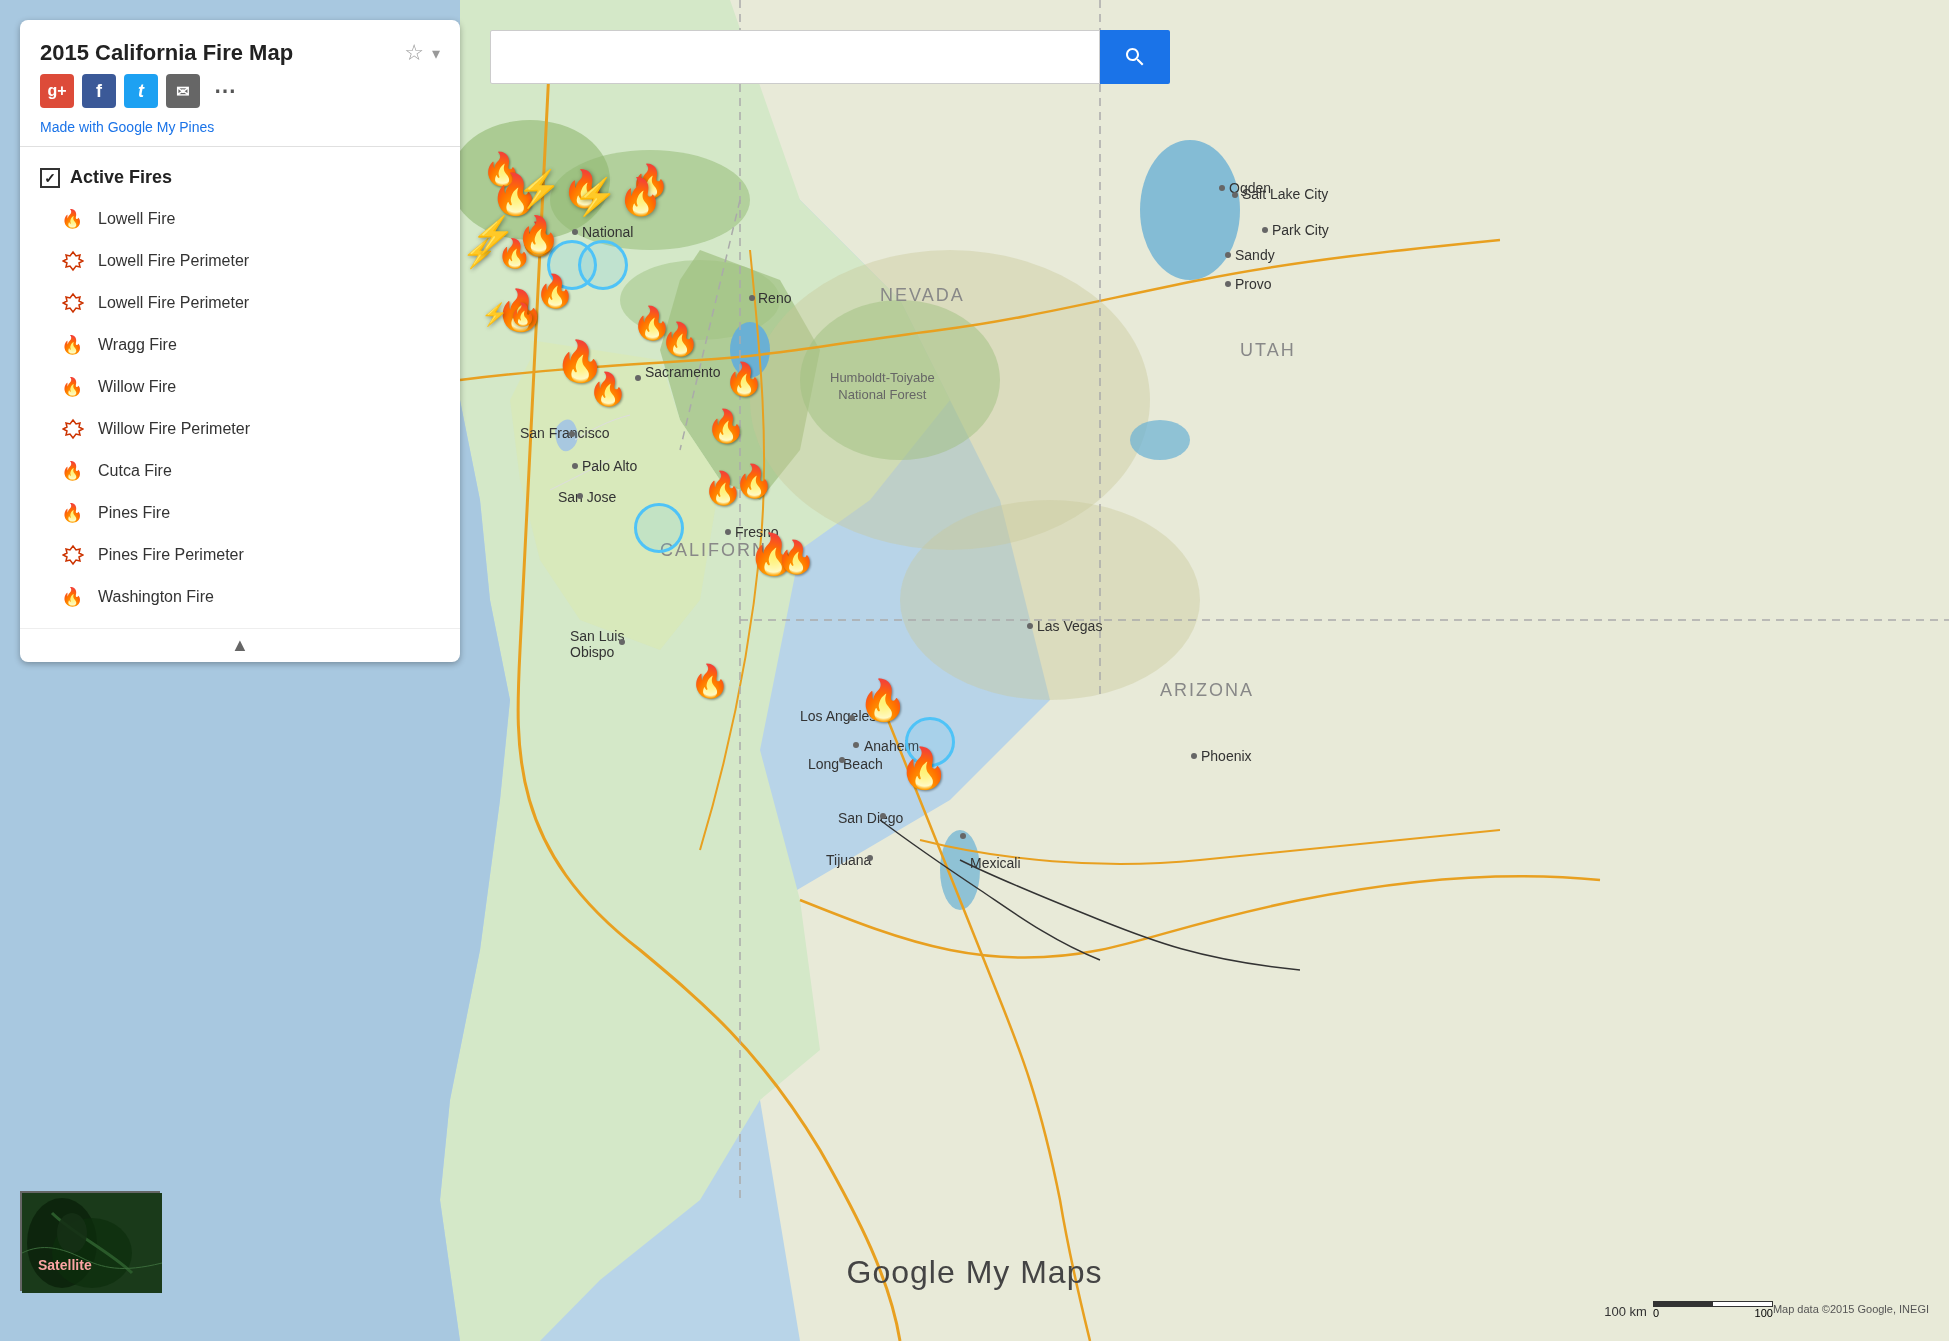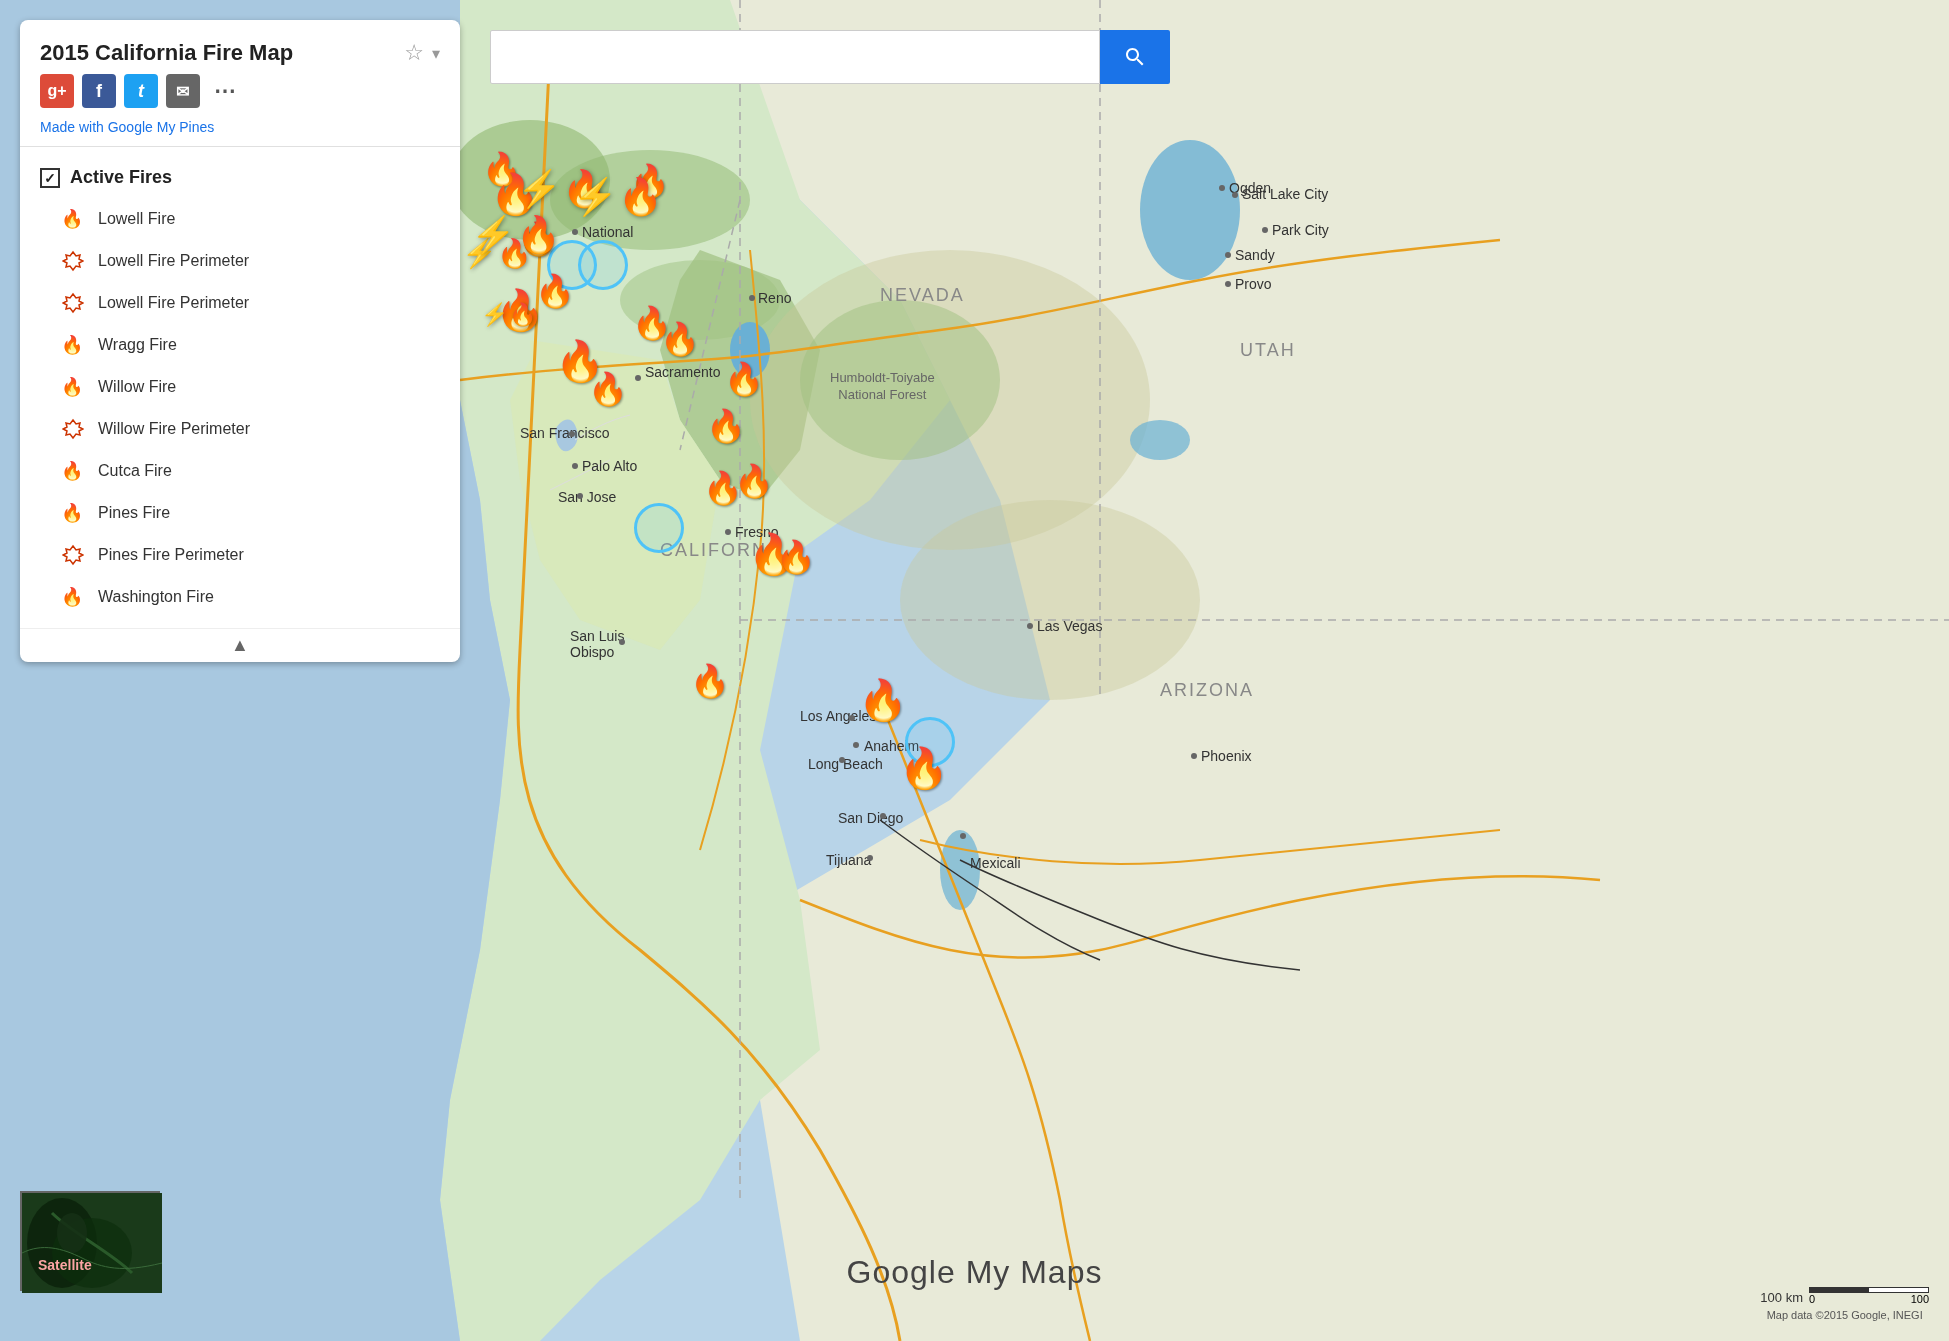--- a/index.html
+++ b/index.html
@@ -233,22 +233,22 @@
       z-index: 50;
     }
 
     
     #scale-bar {
       position: absolute;
       bottom: 20px;
       right: 20px;
       z-index: 100;
       display: flex;
-      flex-direction: column;
-      align-items: center;
+      flex-direction: row;
+      align-items: flex-start;
     }
 
     #map-attribution {
       font-size: 11px;
       color: #555;
       margin-top: 2px;
     }
 
     
     .fire-marker {

